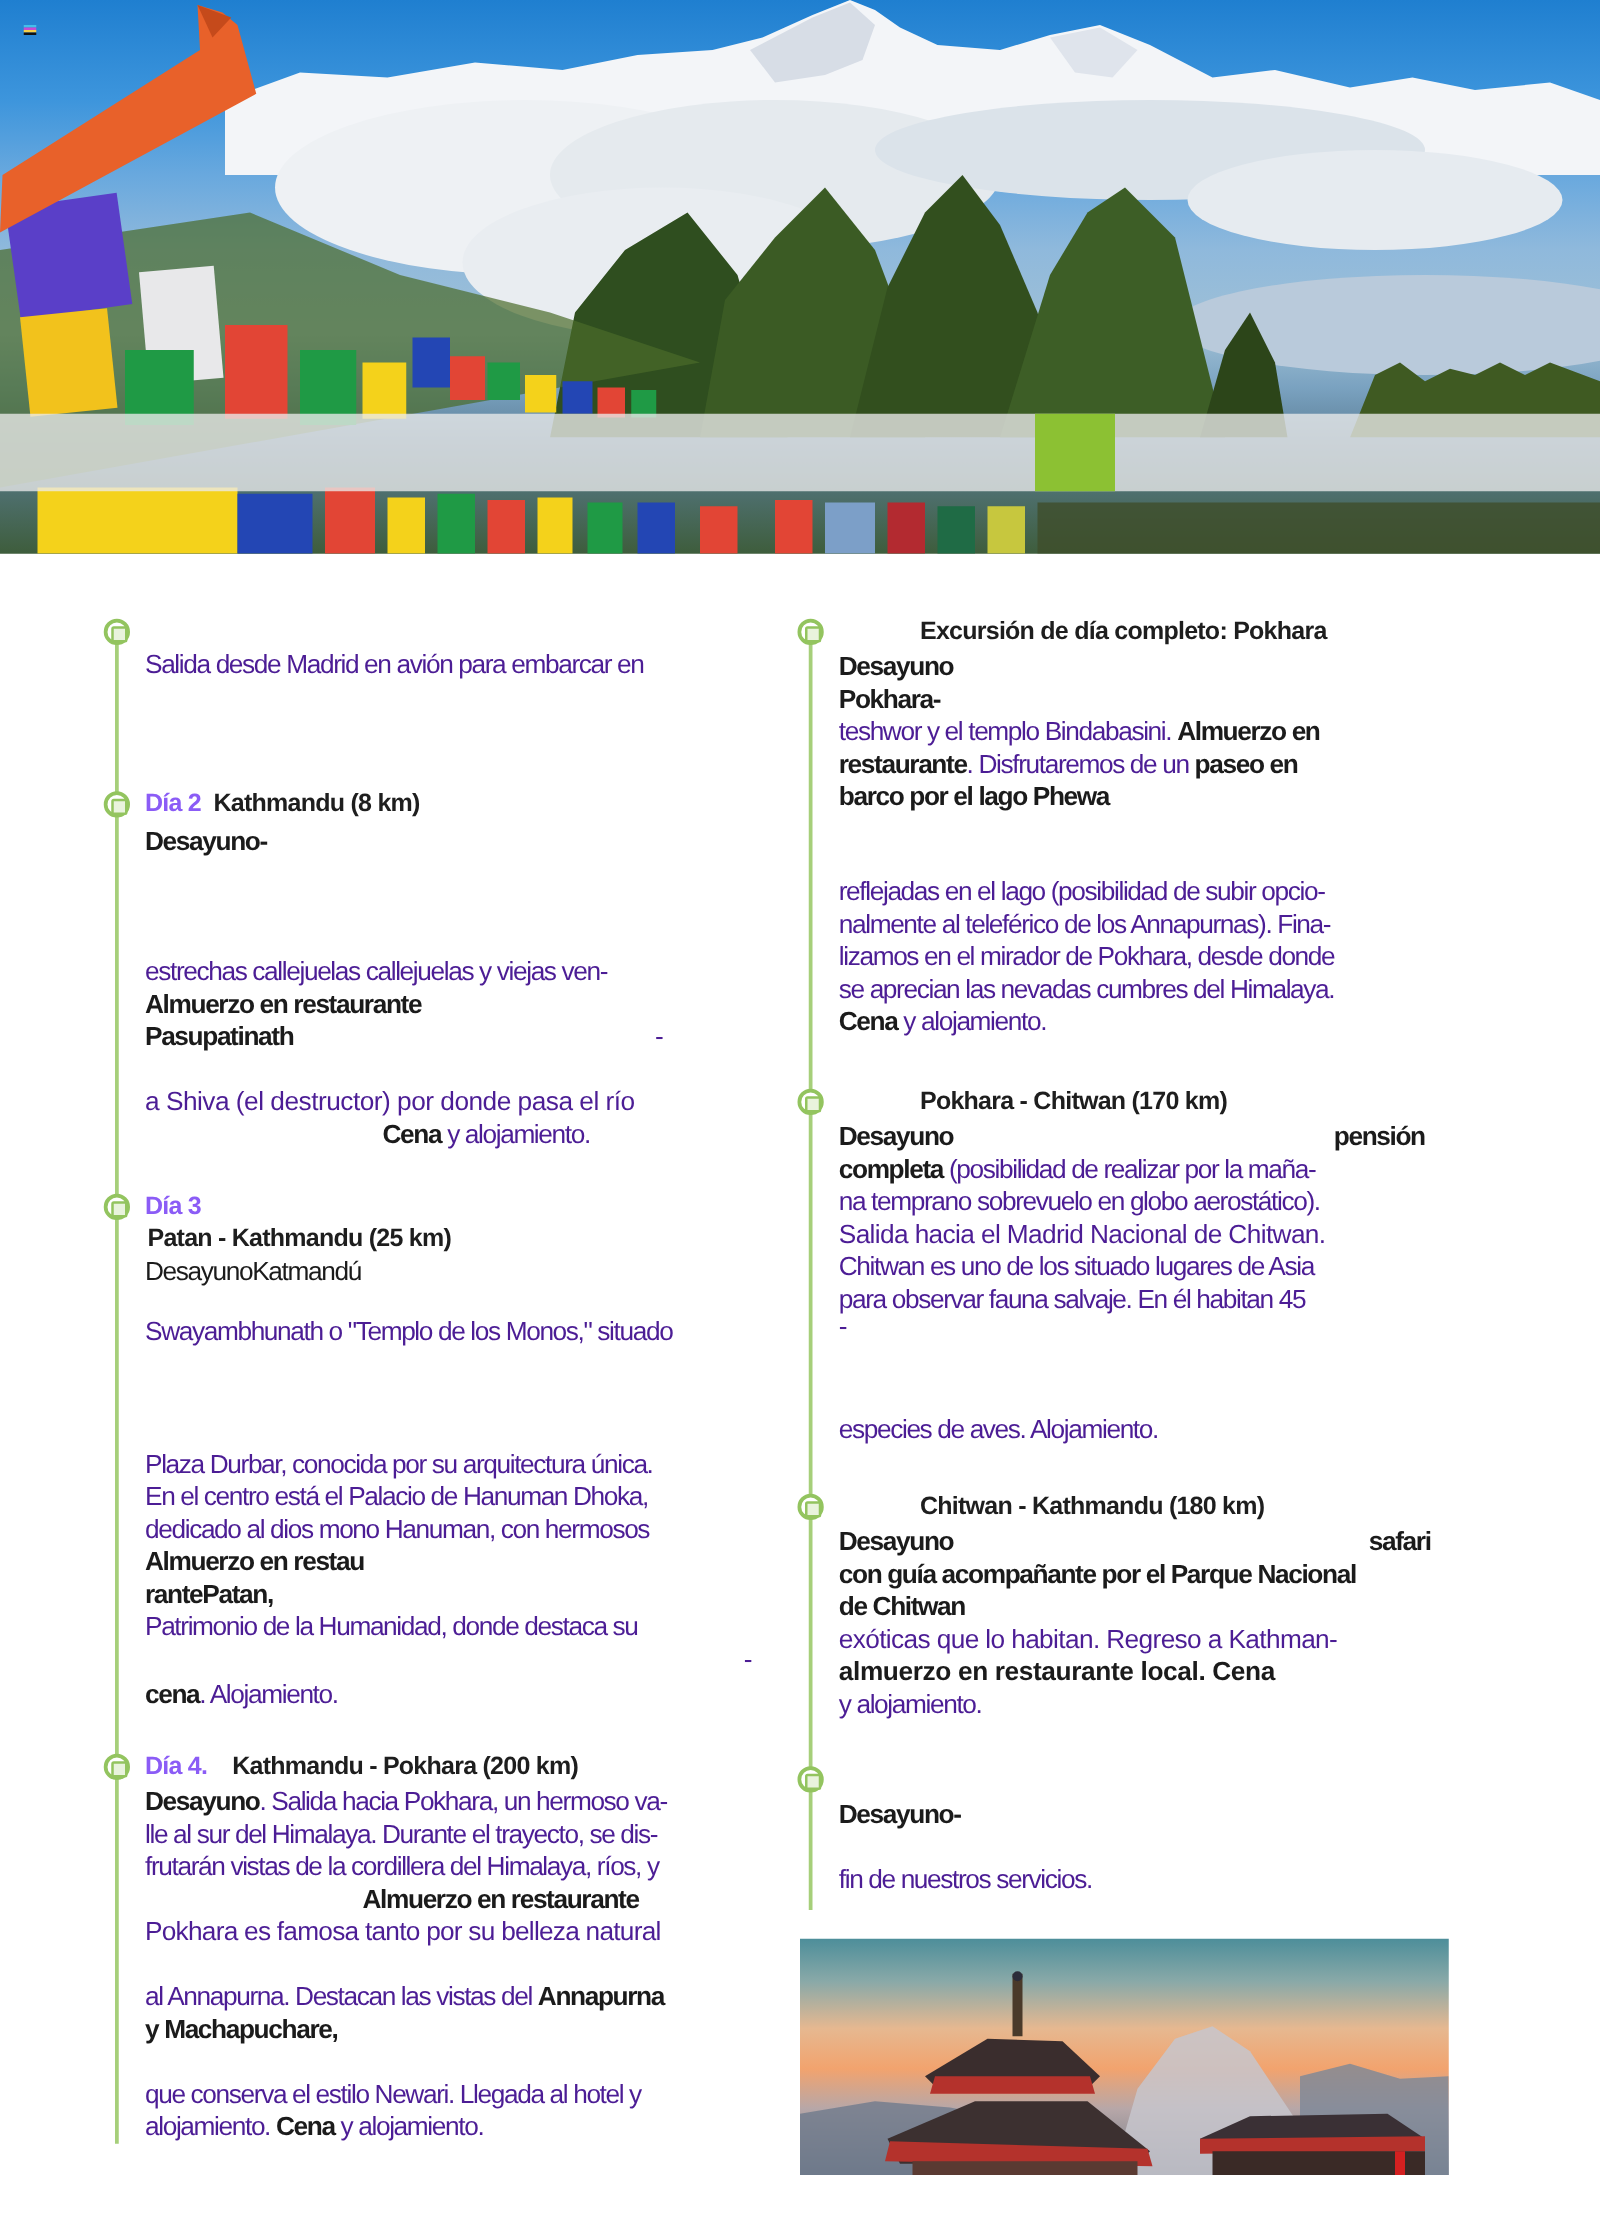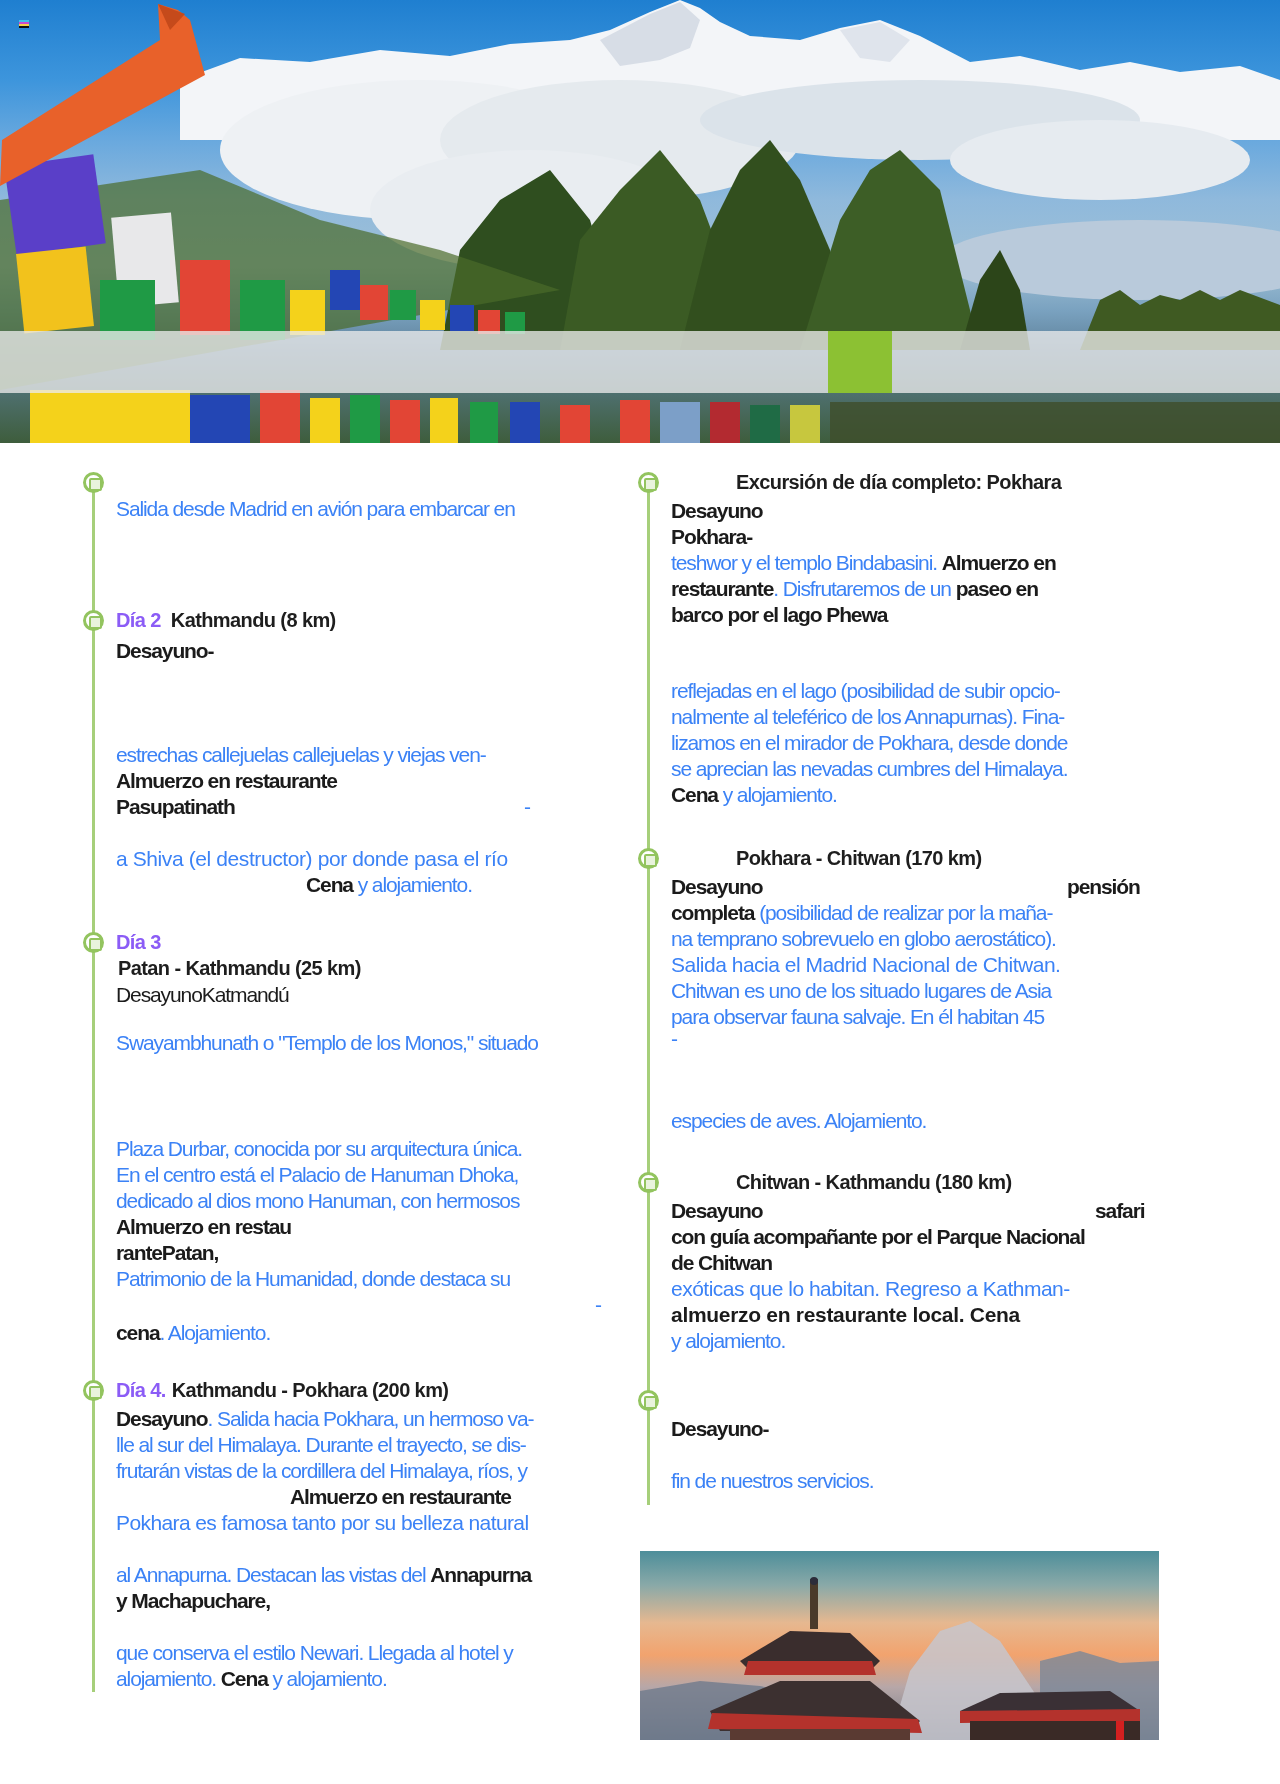--- a/index.html
+++ b/index.html
@@ -13,34 +13,34 @@
   .hero .clouds { position: absolute; left: 200px; top: 60px; width: 1080px; height: 240px; }
   .hero .trees { position: absolute; left: 440px; top: 130px; width: 840px; height: 220px; }
   .hero .flags { position: absolute; left: 0; top: 140px; width: 1280px; height: 303px; }
   .hero .band { position: absolute; left: 0; top: 331px; width: 1280px; height: 62px; background: rgba(235,235,235,0.78); }
   .hero .band-accent { position: absolute; left: 828px; top: 331px; width: 64px; height: 62px; background: #8cc133; }
   .hero .ribbon { position: absolute; left: 0; top: 0; width: 210px; height: 190px; }
   .hero .mini-flag { position: absolute; left: 19px; top: 20px; width: 10px; height: 10px; }
   .hero .mini-flag span { display: block; height: 2px; }
 
   
-  .col { position: absolute; top: 462px; width: 520px; }
+  .col { position: absolute; top: 485px; width: 520px; }
   .col-left { left: 92px; height: 1240px; }
   .col-right { left: 647px; height: 1035px; }
   .rail { position: absolute; left: 0; top: 20px; width: 3px; background: #a6cf7a; }
   .col-left .rail { height: 1210px; }
   .col-right .rail { height: 1023px; }
 
   .node { position: absolute; left: -9px; width: 21px; height: 21px; border-radius: 50%;
     border: 3px solid #93c45f; background: #fff; }
   .node::after { content: ""; position: absolute; left: 3px; top: 3px; width: 9px; height: 9px;
     border: 2px solid #93c45f; border-radius: 2px; background: #e9f3dd; }
 
   .txt { position: absolute; font-size: 21px; line-height: 26px; letter-spacing: -1.1px; white-space: nowrap; }
-  .gray { color: #3b82f6; }
+  .gray { color: #4c1d95; }
   .bold { color: #1b1b1b; font-weight: bold; }
   .head { font-size: 20px; font-weight: bold; color: #1e1e1e; letter-spacing: -0.6px; }
   .day { color: #8b5cf6; font-weight: bold; margin-right: 10px; }
 
   
   .photo { position: absolute; left: 640px; top: 1551px; width: 519px; height: 189px; overflow: hidden;
     background: linear-gradient(180deg, #4d8e9a 0%, #89a9a8 18%, #e6b890 38%, #f2a36e 55%, #b7a7a8 72%, #6b7685 100%); }
 </style>
 </head>
 <body>
@@ -144,21 +144,21 @@
   <div class="txt gray" style="left:24px;top:700px">En el centro está el Palacio de Hanuman Dhoka,</div>
   <div class="txt gray" style="left:24px;top:726px">dedicado al dios mono Hanuman, con hermosos</div>
   <div class="txt bold" style="left:24px;top:752px">Almuerzo en restau</div>
   <div class="txt bold" style="left:24px;top:778px"><span>rante</span><span>Patan,</span></div>
   <div class="txt gray" style="left:24px;top:804px">Patrimonio de la Humanidad, donde destaca su</div>
   <div class="txt gray" style="left:503px;top:830px">-</div>
   <div class="txt" style="left:24px;top:858px"><span class="bold">cena</span><span class="gray">. Alojamiento.</span></div>
 
   <div class="node" style="top:918px"></div>
   <div class="txt head" style="left:24px;top:915px">
-    <span class="day" style="margin-right:6px">Día 4.</span><span>Kathmandu - Pokhara (200 km)</span>
+    <span class="day" style="margin-right:20px">Día 4.</span><span>Kathmandu - Pokhara (200 km)</span>
   </div>
   <div class="txt" style="left:24px;top:944px"><span class="bold">Desayuno</span><span class="gray">. Salida hacia Pokhara, un hermoso va-</span></div>
   <div class="txt gray" style="left:24px;top:970px">lle al sur del Himalaya. Durante el trayecto, se dis-</div>
   <div class="txt gray" style="left:24px;top:996px">frutarán vistas de la cordillera del Himalaya, ríos, y</div>
   <div class="txt bold" style="left:198px;top:1022px">Almuerzo en restaurante</div>
   <div class="txt gray" style="left:24px;top:1048px;letter-spacing:-0.6px">Pokhara es famosa tanto por su belleza natural</div>
   <div class="txt" style="left:24px;top:1100px"><span class="gray">al Annapurna. Destacan las vistas del </span><span class="bold">Annapurna</span></div>
   <div class="txt bold" style="left:24px;top:1126px">y Machapuchare,</div>
   <div class="txt gray" style="left:24px;top:1178px">que conserva el estilo Newari. Llegada al hotel y</div>
   <div class="txt" style="left:24px;top:1204px"><span class="gray">alojamiento. </span><span class="bold">Cena</span><span class="gray"> y alojamiento.</span></div>

